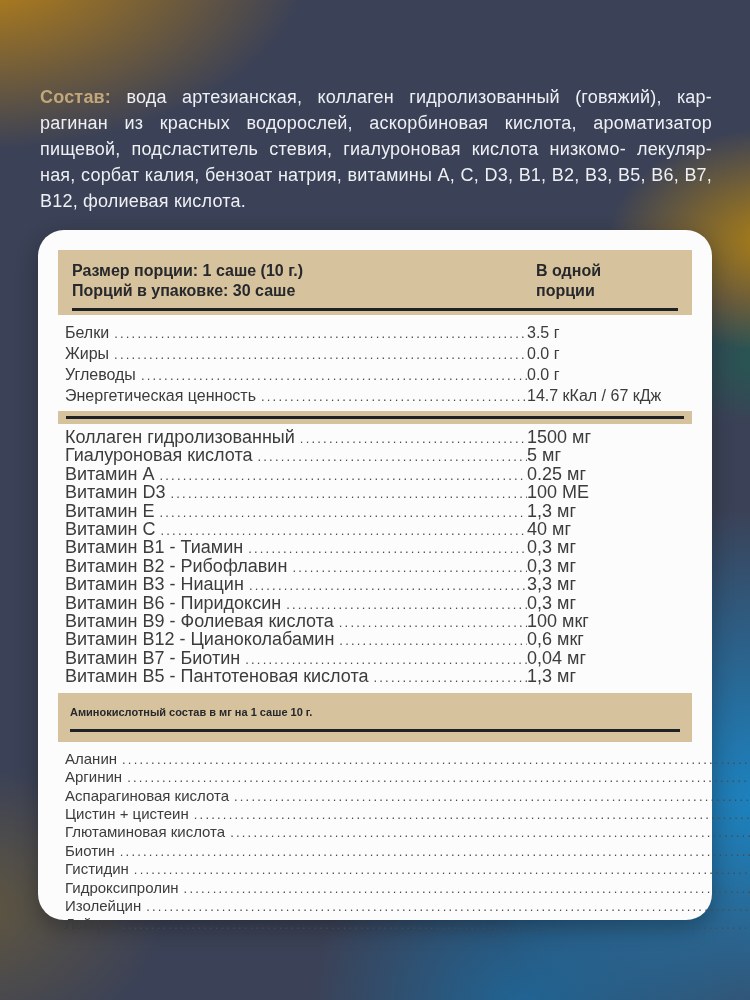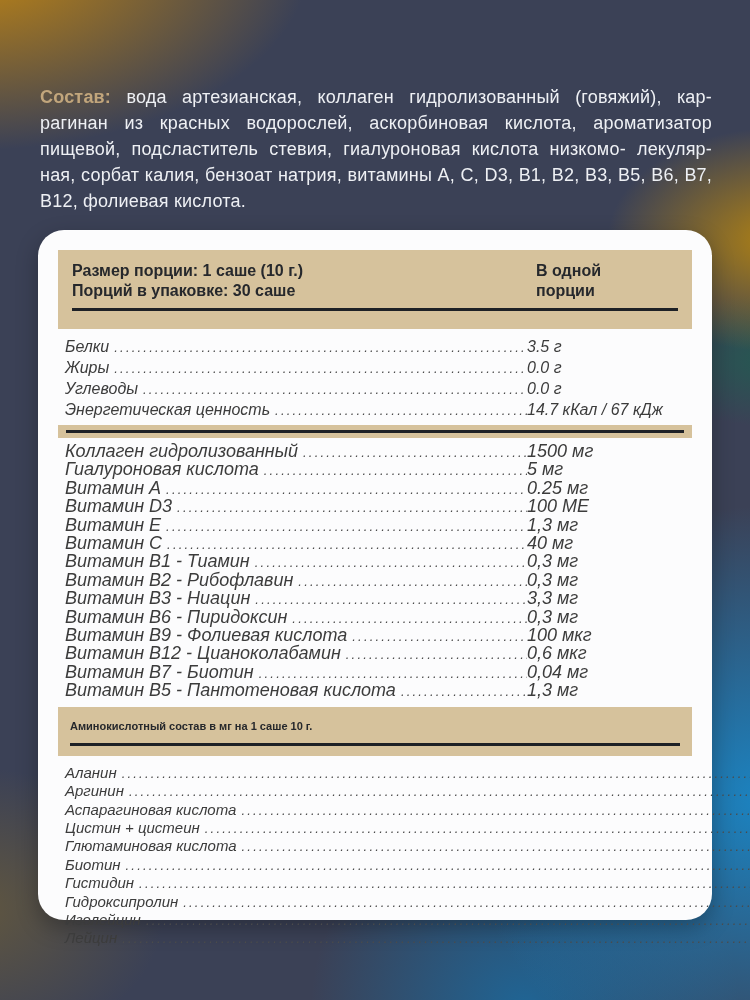--- a/index.html
+++ b/index.html
@@ -38,27 +38,27 @@
     text-align:justify;letter-spacing:.2px;
   }
   .comp-label{color:var(--comp-label);font-weight:bold;}
   .card{
     position:absolute;left:38px;top:230px;width:674px;height:690px;
     background:var(--card);border-radius:26px;box-sizing:border-box;
     padding:20px 20px 0;box-shadow:0 8px 22px rgba(0,0,0,.28);
     color:var(--ink);
   }
   .tanblock{background:var(--tan);}
-  .serving{padding:11px 14px 18px;}
+  .serving{padding:11px 14px 4px;}
   .serving-top{display:flex;justify-content:space-between;}
   .serving-left div{font-weight:bold;font-size:16px;line-height:19.5px;color:var(--ink-bold);}
   .serving-right{width:142px;font-weight:bold;font-size:16px;line-height:19.5px;color:var(--ink-bold);margin-left:12px;}
   .dark-line{height:3px;background:var(--line);}
   .serving .dark-line{margin-top:8px;}
-  .row{display:flex;align-items:baseline;padding-left:7px;font-style:italic;}
+  .row{display:flex;align-items:baseline;padding-left:7px;}
   .lbl{white-space:nowrap;}
   .leader{
     flex:1;overflow:hidden;white-space:nowrap;
     font-size:13px;letter-spacing:2.2px;color:#4b4b4b;
     padding:0 6px 0 5px;
   }
   .leader::after{
     content:"............................................................................................................................................";
   }
   .val{white-space:nowrap;}

